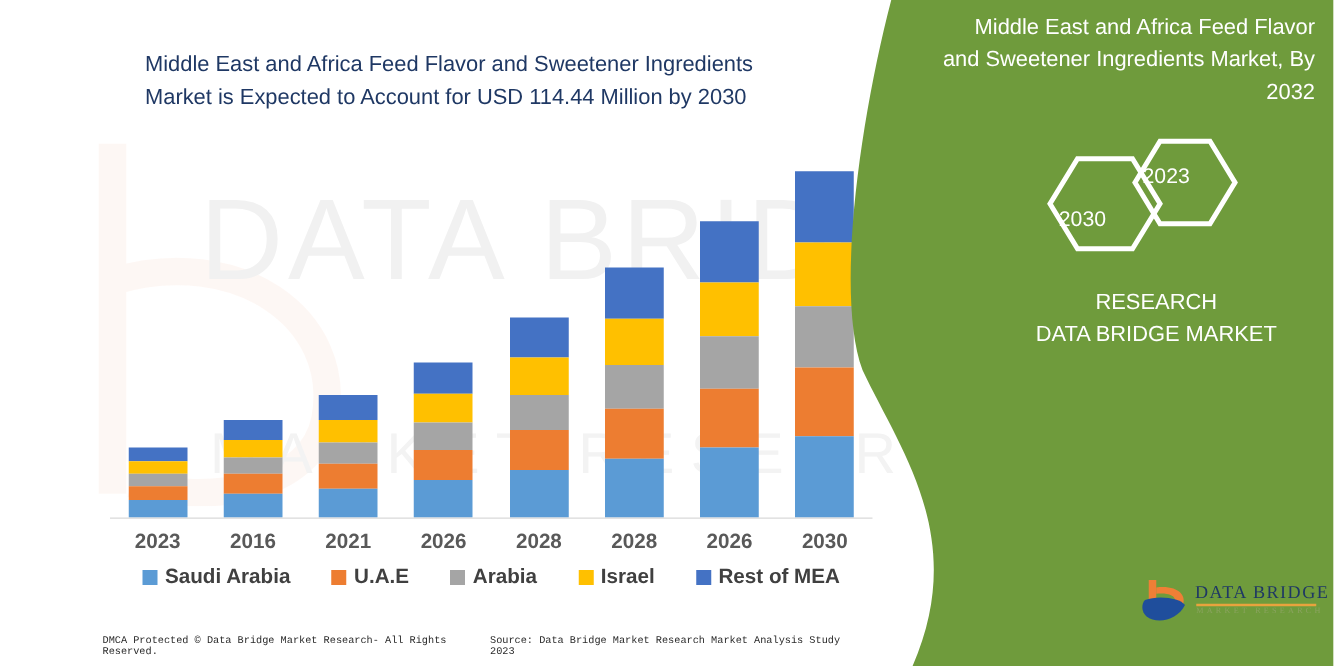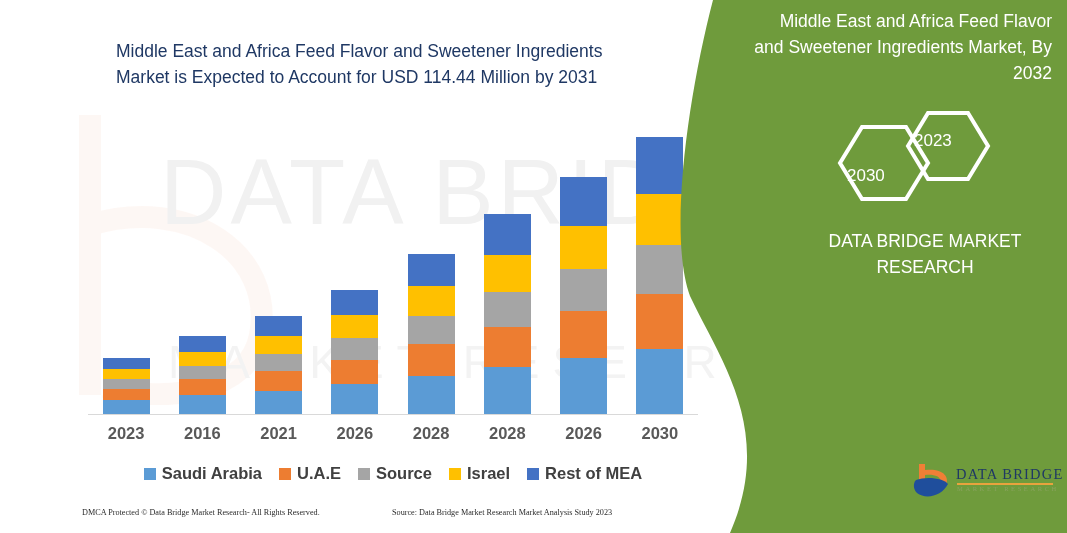--- a/index.html
+++ b/index.html
@@ -96,26 +96,26 @@
   .x-label {
     width: 47px;
     text-align: center;
     font-size: 16.5px;
     font-weight: bold;
     color: #595959;
   }
 
   .legend {
     position: absolute;
-    left: 88px; top: 464px;
+    left: 88px; top: 452px;
     width: 610px;
     display: flex;
     align-items: center;
     justify-content: center;
-    gap: 17px;
+    gap: 33px;
     text-align: center;
   }
   .legend-item {
     display: flex;
     align-items: center;
     gap: 6px;
     font-size: 16.5px;
     font-weight: bold;
     color: #404040;
     white-space: nowrap;
@@ -124,21 +124,21 @@
     width: 12px; height: 12px;
     display: inline-block;
     flex: none;
   }
 
   .footer {
     position: absolute;
     left: 82px; top: 508px;
     width: 610px;
     display: flex;
-    font-family: Liberation Serif, serif;
+    font-family: Liberation Mono, monospace;
     font-size: 8.2px;
     color: #2b2b2b;
   }
   .footer-left { width: 310px; }
   .footer-right { width: 300px; }
 
   
   .green-panel {
     position: absolute;
     left: 680px; top: 0;
@@ -225,21 +225,21 @@
 
   <div class="watermark">
     <svg class="wm-swoosh" viewBox="0 0 230 300">
       <path d="M30 10 L30 290" stroke="#fdf0ea" stroke-width="22" fill="none"></path>
       <path d="M30 120 C 130 90, 215 150, 200 230 C 190 285, 110 300, 45 282" stroke="#fdf0ea" stroke-width="22" fill="none"></path>
     </svg>
     <div class="wm-text-1">DATA BRIDGE</div>
     <div class="wm-text-2">MARKET RESEARCH</div>
   </div>
 
-  <div class="headline">Middle East and Africa Feed Flavor and Sweetener Ingredients Market is Expected to Account for USD 114.44 Million by 2031</div>
+  <div class="headline">Middle East and Africa Feed Flavor and Sweetener Ingredients Market is Expected to Account for USD 114.44 Million by 2030</div>
 
   <div class="chart-area">
     <div class="bars" id="bars">
         <div class="bar-col">
           <div class="seg" style="height: 13.9px; background: rgb(91, 155, 213);"></div>
           <div class="seg" style="height: 11.1px; background: rgb(237, 125, 49);"></div>
           <div class="seg" style="height: 9.7px; background: rgb(165, 165, 165);"></div>
           <div class="seg" style="height: 10.1px; background: rgb(255, 192, 0);"></div>
           <div class="seg" style="height: 11.2px; background: rgb(68, 114, 196);"></div>
         </div>
@@ -311,21 +311,21 @@
       <div class="legend-item">
         <span class="legend-swatch" style="background: rgb(91, 155, 213);"></span>
         <span>Saudi Arabia</span>
       </div>
       <div class="legend-item">
         <span class="legend-swatch" style="background: rgb(237, 125, 49);"></span>
         <span>U.A.E</span>
       </div>
       <div class="legend-item">
         <span class="legend-swatch" style="background: rgb(165, 165, 165);"></span>
-        <span>Source</span>
+        <span>Arabia</span>
       </div>
       <div class="legend-item">
         <span class="legend-swatch" style="background: rgb(255, 192, 0);"></span>
         <span>Israel</span>
       </div>
       <div class="legend-item">
         <span class="legend-swatch" style="background: rgb(68, 114, 196);"></span>
         <span>Rest of MEA</span>
       </div>
     </div>
@@ -346,22 +346,22 @@
   <div class="hexes">
     <svg width="180" height="110" viewBox="0 0 180 110">
       <polygon points="22,55 44,19 88,19 110,55 88,91 44,91" fill="none" stroke="#ffffff" stroke-width="4"></polygon>
       <polygon points="90,38 110,5 150,5 170,38 150,71 110,71" fill="none" stroke="#ffffff" stroke-width="4"></polygon>
     </svg>
     <div class="hex-label a">2030</div>
     <div class="hex-label b">2023</div>
   </div>
 
   <div class="brand-block">
+    <div>RESEARCH</div>
     <div>DATA BRIDGE MARKET</div>
-    <div>RESEARCH</div>
   </div>
 
   <div class="logo">
     <svg class="logo-mark" viewBox="0 0 40 42">
       <path d="M7 4 L13 4 L13 34 L7 34 Z" fill="#ef7f36"></path>
       <path d="M13 10 C 30 8, 38 16, 34 25 C 31 32, 20 35, 12 33 L12 27 C 19 28, 27 26, 28 21 C 29 16, 21 14, 13 15 Z" fill="#ef7f36"></path>
       <path d="M4 20 C 14 16, 32 18, 36 24 C 30 36, 14 40, 5 33 C 1 29, 1 23, 4 20 Z" fill="#1f4e9c"></path>
     </svg>
     <div class="logo-text">DATA BRIDGE</div>
     <div class="logo-rule"></div>

